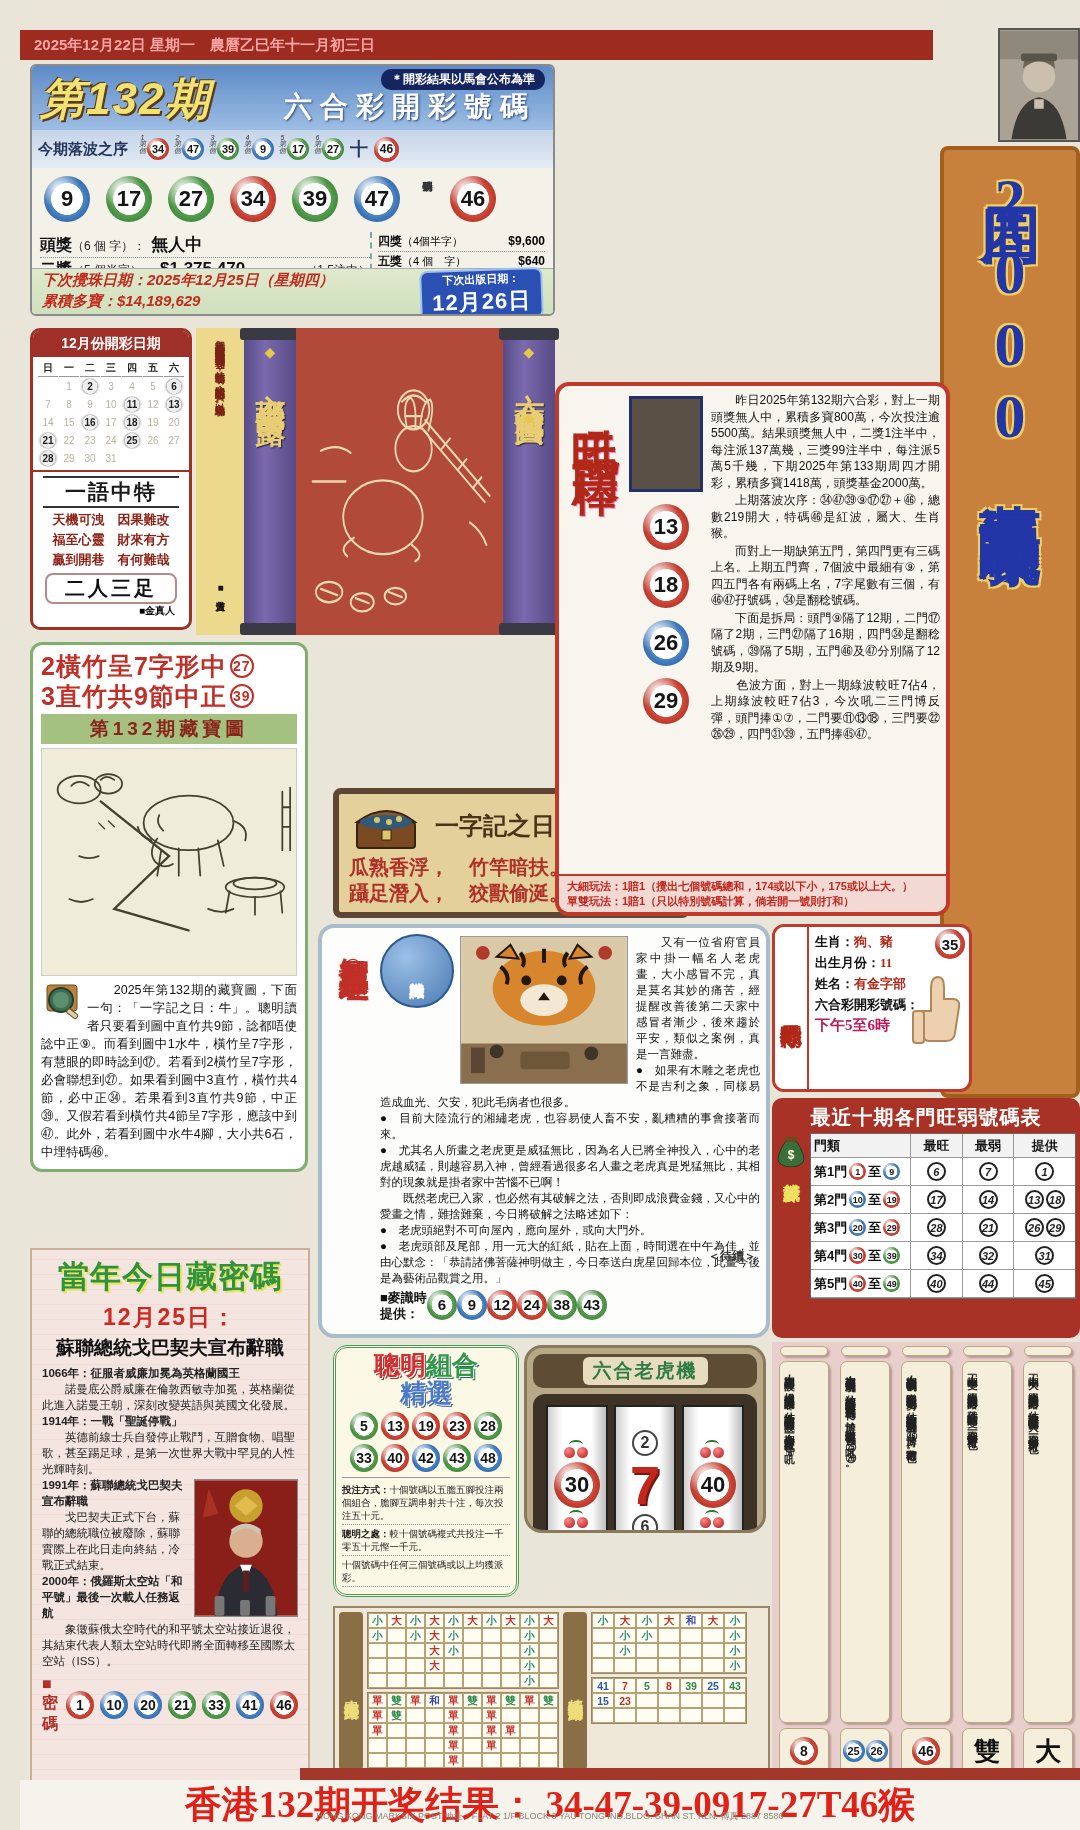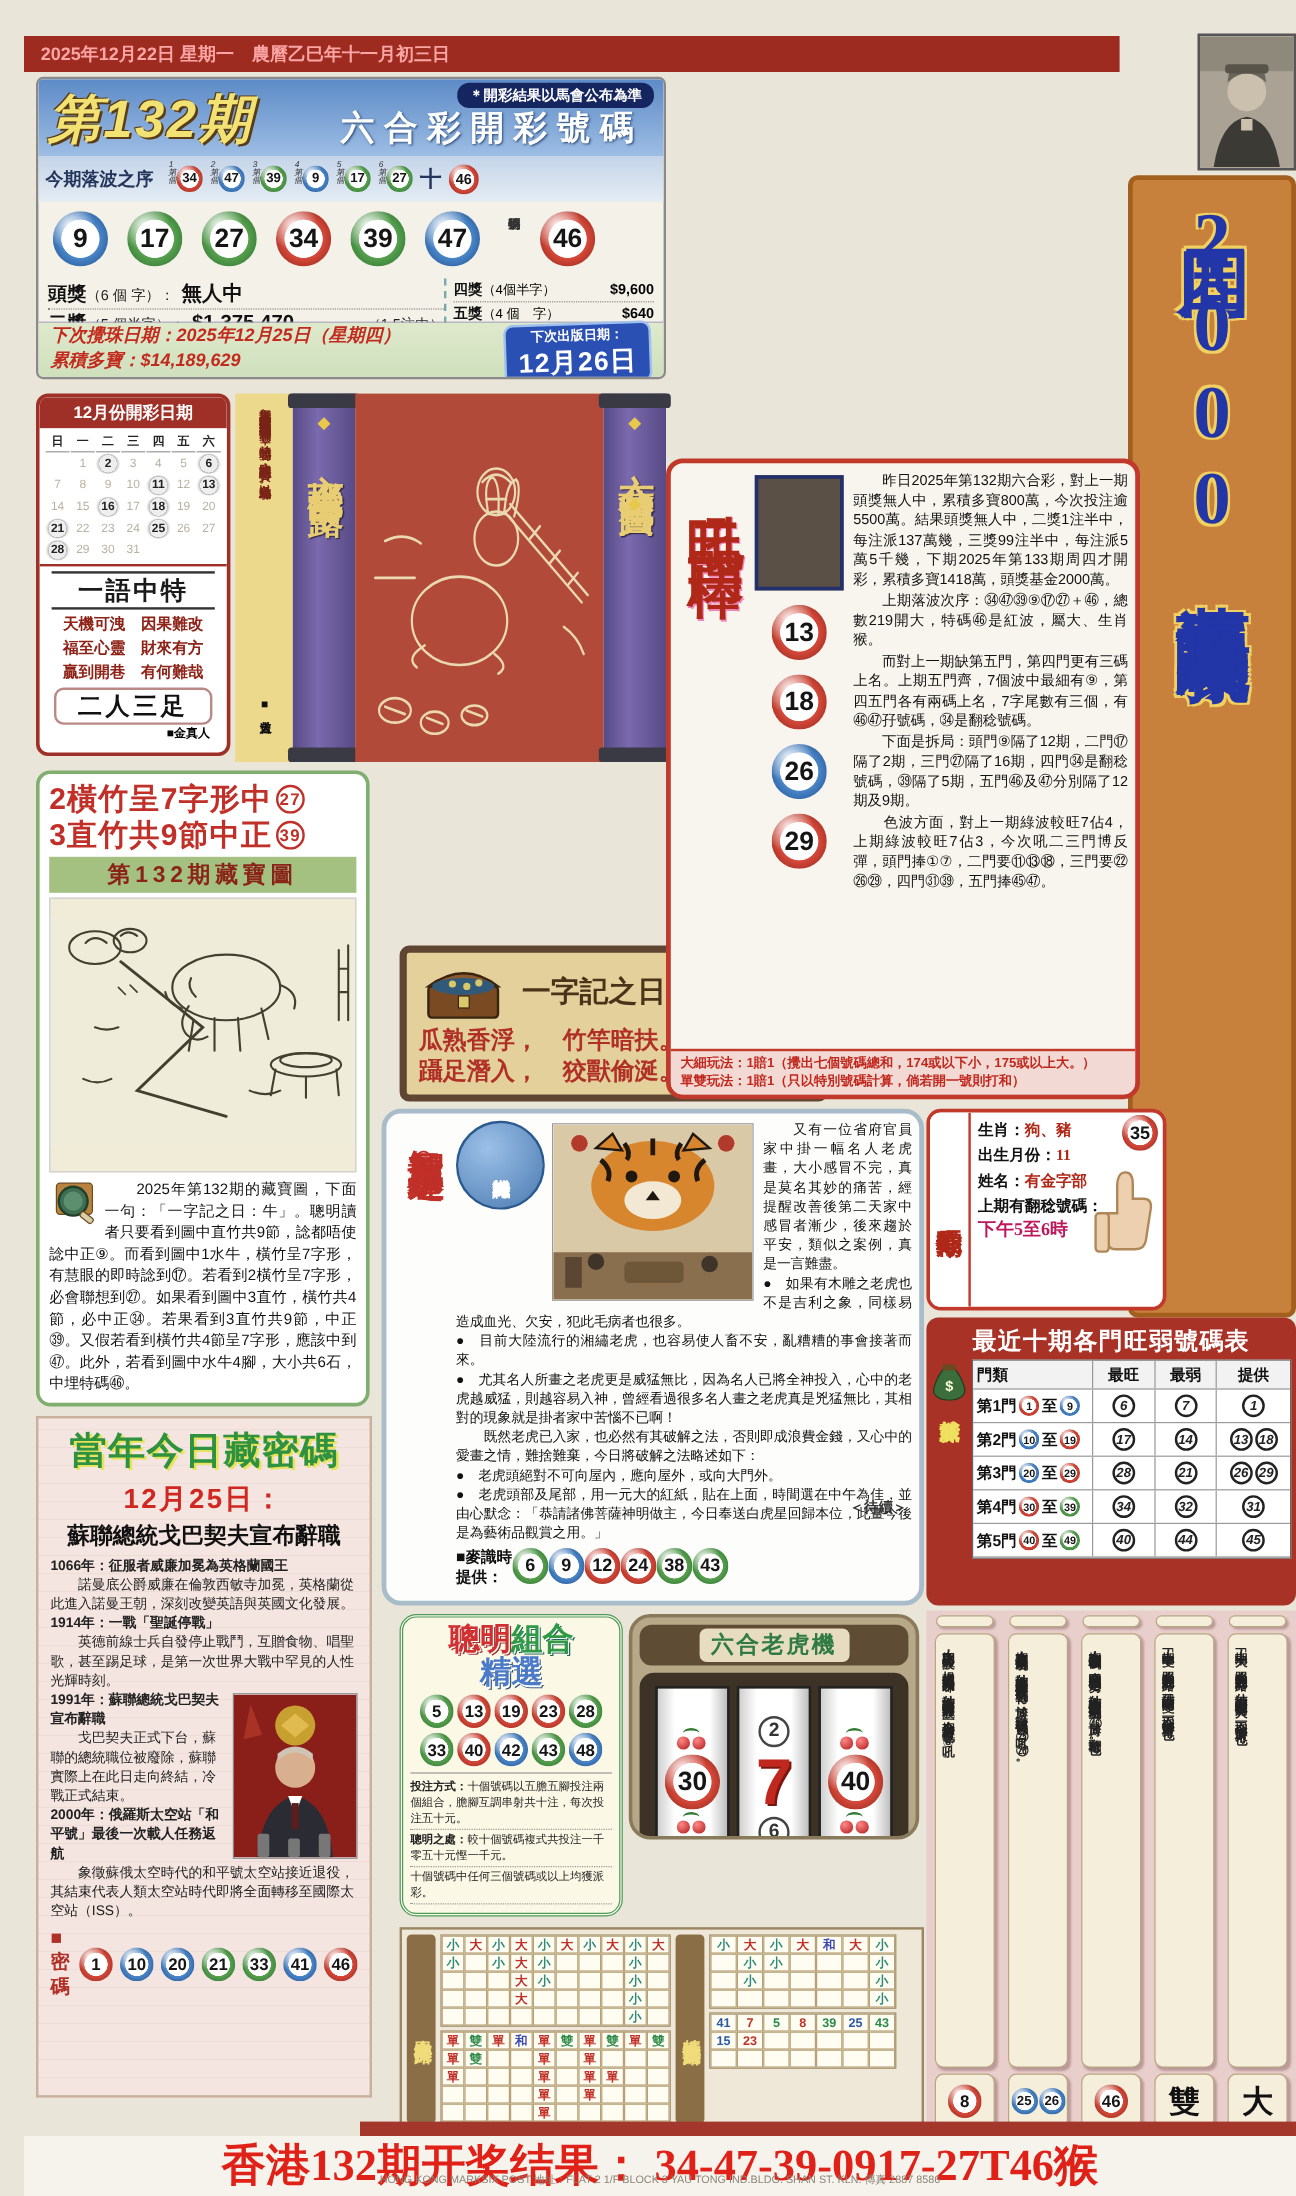--- a/index.html
+++ b/index.html
@@ -92,21 +92,21 @@
 .w-left{width:52px;display:flex;flex-direction:column;align-items:center}
 .w-title{writing-mode:vertical-rl;font-family:"Liberation Serif","DejaVu Serif",serif;font-size:30px;font-weight:bold;color:#c03028;letter-spacing:2px;line-height:40px}
 .w-num{writing-mode:vertical-rl;font-size:14px;font-weight:bold;color:#c03028;margin-top:4px}
 .w-main{flex:1;font-size:11.5px;line-height:16px;color:#111;text-align:justify;position:relative}
 .badge{float:left;width:74px;height:74px;border-radius:50%;background:radial-gradient(circle at 35% 30%,#9cc0e8,#4a7ab0);display:flex;align-items:center;justify-content:center;color:#fff;font-weight:bold;font-size:15px;margin:0 6px 2px 0;writing-mode:vertical-rl;text-orientation:upright;border:2px solid #2a5a90}
 .tiger{float:left;margin:2px 8px 2px 0;border:1px solid #999}
 .w-foot{display:flex;align-items:flex-start;margin-top:4px}
 .w-prov{font-size:13px;font-weight:bold;color:#111}
 .tbc{position:absolute;right:4px;bottom:64px;font-size:12px;font-weight:bold;color:#333}
 
-#history{left:30px;top:1180px;width:280px;height:568px;background:repeating-linear-gradient(0deg,#f4e5e0 0 14px,#eedcd6 14px 15px);border:2px solid #c8b09c;padding:6px 10px;overflow:hidden}
+#history{left:30px;top:1248px;width:280px;height:568px;background:repeating-linear-gradient(0deg,#f4e5e0 0 14px,#eedcd6 14px 15px);border:2px solid #c8b09c;padding:6px 10px;overflow:hidden}
 .h-title{font-size:31px;font-weight:bold;color:#2f9240;text-shadow:2px 2px 0 #e8e35a;text-align:center;letter-spacing:1px;font-family:"Liberation Serif","DejaVu Serif",serif}
 .h-date{font-size:23px;font-weight:bold;color:#d02820;text-align:center;margin-top:4px;letter-spacing:2px}
 .h-head{font-size:19px;font-weight:bold;color:#111;text-align:center;margin:2px 0 4px 0}
 .h-entry{font-size:11.5px;line-height:16px;color:#222}
 .h-year{font-weight:bold}
 .h-photo{float:right;margin:2px 0 2px 6px;border:1px solid #888}
 .h-code{display:flex;align-items:center;gap:6px;margin-top:6px}
 .h-code-label{font-size:16px;font-weight:bold;color:#b03028}
 
 #smart{left:333px;top:1345px;width:186px;height:252px;background:#fcf8e6;border:3px double #4a9a5a;border-radius:14px;padding:4px 6px;overflow:hidden}
@@ -907,21 +907,21 @@
     <div class="lucky-label">
         <span>今期你最旺</span>
       </div>
     <div class="lucky-main">
       <b class="ball b30 lucky-ball red">
           <span>35</span>
         </b>
       <div><span>生肖：</span><span class="lucky-val">狗、豬</span></div>
       <div><span>出生月份：</span><span class="lucky-val">11</span></div>
       <div><span>姓名：</span><span class="lucky-val">有金字部</span></div>
-      <div>上期有翻稔號碼：</div>
+      <div>六合彩開彩號碼：</div>
       <div class="lucky-time">下午5至6時</div>
       <svg class="thumb" width="54" height="78" viewBox="0 0 54 78">
         <path d="M14 42 h8 v-22 q0 -12 7 -12 q6 0 6 10 v12 h9 q7 0 6 8 l-4 26 q-1 8 -9 8 h-17 q-6 0 -6 -8 z" fill="#ecd0b0" stroke="#b08858" stroke-width="2"></path>
         <rect x="4" y="42" width="11" height="32" rx="3" fill="#ecd0b0" stroke="#b08858" stroke-width="2"></rect>
       </svg>
     </div>
   </div>
 
   <div id="strength" class="abs">
     <div class="s-title">最近十期各門旺弱號碼表</div>

